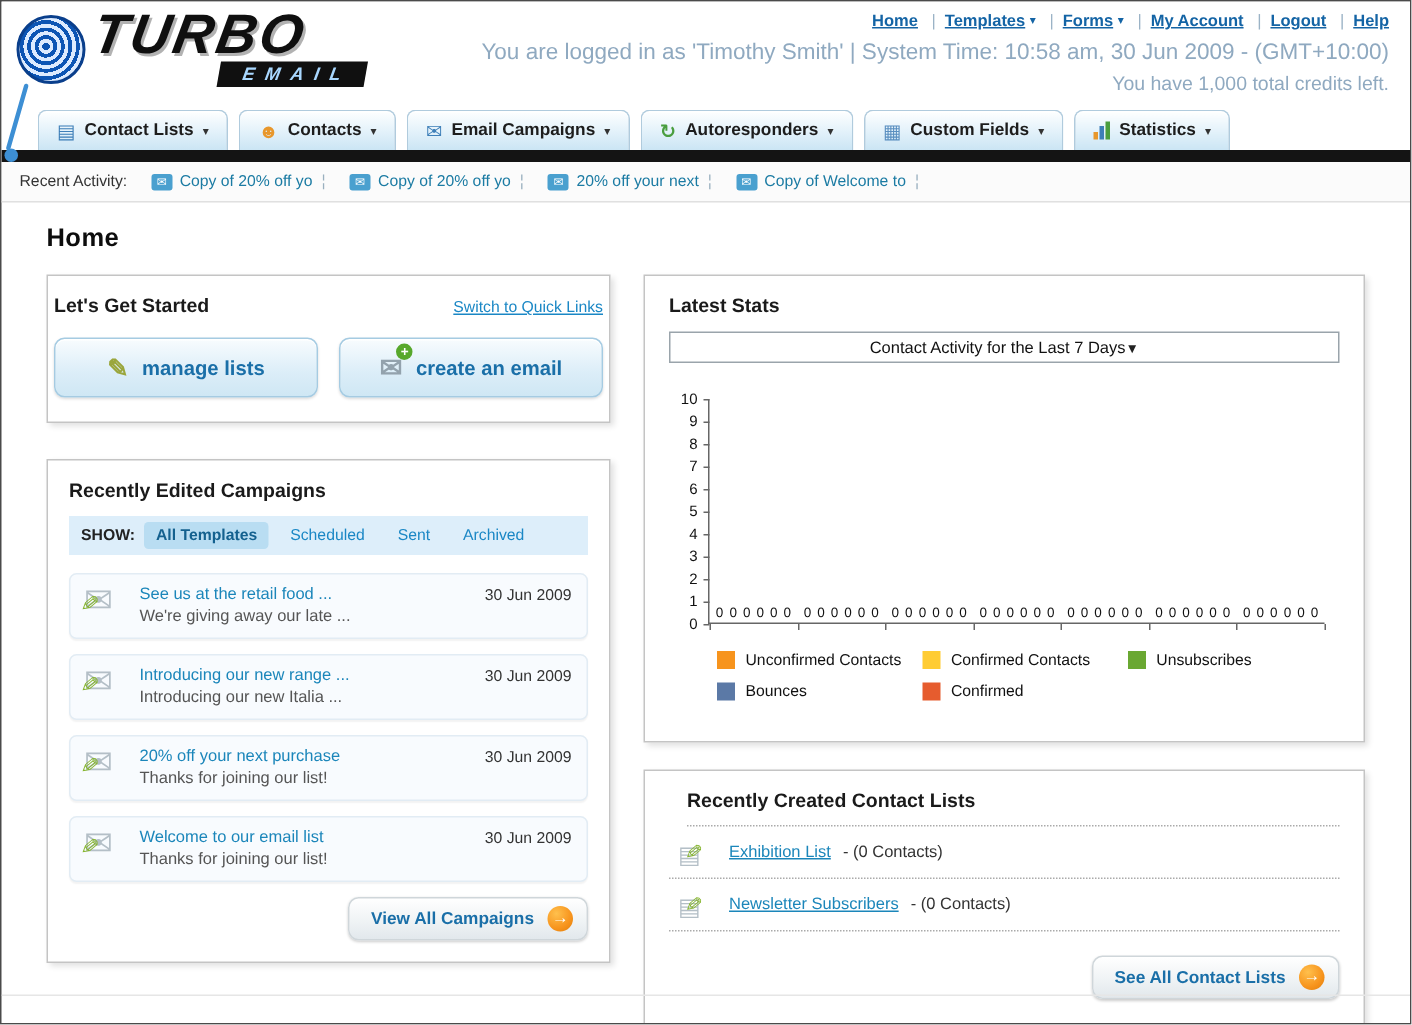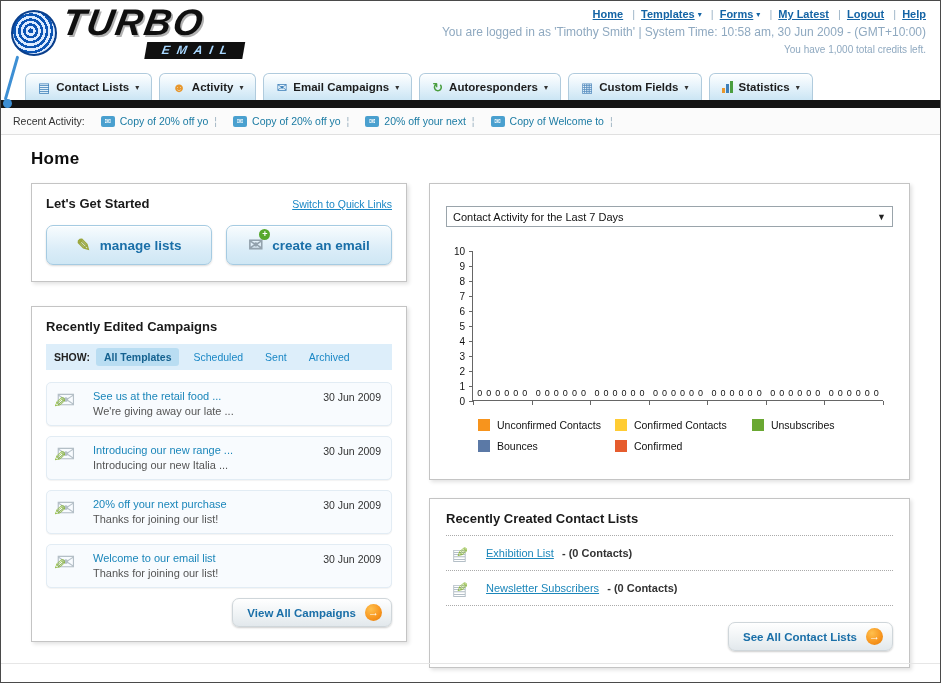--- a/index.html
+++ b/index.html
@@ -19,22 +19,22 @@
   .logo-email { display:inline-block; background:#101010; color:#a9d8ff; font-size:12px; font-weight:bold;
     letter-spacing:7px; padding:1px 10px 2px 16px; margin-left:88px; margin-top:-3px; font-style:italic; }
   .swoosh-line { position:absolute; left:9px; top:54px; width:3px; height:46px; background:#3d8fd4; transform:rotate(16deg); border-radius:2px; }
   .swoosh-dot { position:absolute; left:2px; top:98px; width:9px; height:9px; border-radius:50%; background:#3d8fd4; }
 
   .top-right { position:absolute; top:5px; right:14px; text-align:right; font-size:11px; line-height:1.55; }
   .top-links { white-space:nowrap; }
   .top-links .link-wrap + .link-wrap::before { content:"|"; color:#9bb3c6; margin:0 6px; }
   .top-links a { color:#1464a5; text-decoration:underline; font-weight:bold; cursor:pointer; }
   .chev { font-size:8px; color:#1464a5; vertical-align:1px; }
-  .session-line { color:#8fa9c0; font-size:12px; }
-  .credits-line { color:#8fa9c0; font-size:10px; }
+  .session-line { color:#8fa9c0; font-size:15px; }
+  .credits-line { color:#8fa9c0; font-size:13px; }
 
   
   .nav-tabs { display:flex; gap:7px; align-items:flex-end; padding:0 0 0 24px; height:33px; background:#fff; }
   .tab { display:flex; align-items:center; gap:6px; height:27px; padding:0 12px; cursor:pointer;
     border:1px solid #b0cbdd; border-bottom:none; border-radius:6px 6px 0 0;
     background:linear-gradient(#feffff,#e2f1fa 55%,#cbe5f4);
     font-size:11.5px; font-weight:bold; color:#1d1d1d; box-shadow:inset 0 1px 0 #fff; }
   .tab-icon { font-size:13px; line-height:1; }
   .tab .chev { color:#333; font-size:8px; }
   .ic-blue { color:#3e7fb8; } .ic-orange { color:#e8972c; } .ic-green { color:#4a9e3f; } .ic-slate { color:#5a8fc0; }
@@ -58,21 +58,21 @@
   .main { padding:12px 30px 0 30px; }
   .page-title { font-size:17px; font-weight:bold; color:#0d0d0d; margin:2px 0 14px 0; letter-spacing:.3px; }
   .columns { display:flex; gap:22px; align-items:flex-start; }
   .left-col { width:376px; flex:none; }
   .right-col { flex:1; min-width:0; }
   .panel { background:#fff; border:1px solid #c4c4c4; box-shadow:2px 2px 4px rgba(0,0,0,.12); }
   .panel-head { display:flex; justify-content:space-between; align-items:baseline; }
   .panel-title { font-size:13px; font-weight:bold; color:#1a1a1a; }
 
   
-  .get-started { padding:12px 14px 16px; margin-bottom:24px; }
+  .get-started { padding:12px 4px 16px; margin-bottom:24px; }
   .switch-link { font-size:10.5px; color:#1a87c5; text-decoration:underline; cursor:pointer; }
   .gs-buttons { display:flex; gap:14px; margin-top:14px; }
   .gs-btn { flex:1; display:flex; align-items:center; justify-content:center; gap:9px; height:40px; cursor:pointer;
     border:1px solid #a5cbe2; border-radius:7px;
     background:linear-gradient(#f8fcfe,#dbedf8 60%,#cfe7f4);
     color:#1a6fa8; font-weight:bold; font-size:13.5px;
     box-shadow:0 1px 2px rgba(0,0,0,.15), inset 0 1px 0 #fff; }
   .icon-pencil { color:#9aa63c; font-size:17px; }
   .icon-env-wrap { position:relative; }
   .icon-env { color:#93a2ad; font-size:18px; }
@@ -98,47 +98,47 @@
   .pill-btn { display:inline-flex; align-items:center; gap:9px; padding:5px 9px 5px 14px; cursor:pointer;
     border:1px solid #cfd6da; border-radius:7px;
     background:linear-gradient(#ffffff,#eef2f4 60%,#e2e8ec);
     color:#1a6fa8; font-weight:bold; font-size:11.5px; box-shadow:0 1px 2px rgba(0,0,0,.2); }
   .arrow-circle { width:17px; height:17px; border-radius:50%; flex:none;
     background:radial-gradient(circle at 35% 30%, #ffc04d, #f7941d 60%, #e07c0a);
     color:#fff; font-size:11px; line-height:17px; text-align:center; font-weight:bold; }
 
   
   .stats { padding:12px 16px 16px; margin-bottom:18px; }
-  .stats-select { display:flex; align-items:center; justify-content:space-between; border:1px solid #9aa4ab; background:#fff;
+  .stats-select { display:flex; align-items:center; justify-content:center; border:1px solid #9aa4ab; background:#fff;
     height:21px; padding:0 6px; font-size:11px; color:#111; margin-top:10px; cursor:pointer; }
   .chev-dark { font-size:9px; color:#222; }
   .chart { display:flex; margin-top:24px; padding-right:10px; }
   .chart-y { position:relative; width:26px; height:150px; flex:none; }
   .y-label { position:absolute; right:7px; font-size:10px; color:#111; }
   .chart-plot { position:relative; flex:1; height:150px; border-left:1px solid #666; border-bottom:1px solid #666; }
   .y-tick { position:absolute; left:-4px; width:4px; height:1px; background:#666; }
   .x-tick { position:absolute; bottom:-5px; width:1px; height:4px; background:#666; }
   .zeros-row { position:absolute; left:0; right:0; bottom:2px; display:flex; }
   .zero-group { flex:1; display:flex; justify-content:center; gap:4px; font-size:9px; color:#111; }
   .chart-x { display:flex; margin-left:26px; padding-right:10px; margin-top:7px; }
   .x-label { flex:1; text-align:center; font-size:10.5px; color:#111; }
   .legend { display:flex; flex-wrap:wrap; margin:18px 0 2px 32px; }
   .legend-item { width:33%; display:flex; align-items:center; gap:7px; margin-bottom:9px; }
   .legend-swatch { width:12px; height:12px; flex:none; }
   .legend-label { font-size:10.5px; color:#111; }
 
   
   .contact-lists { padding:12px 16px 16px; }
-  .cl-head { border-bottom:1px dotted #aaa; padding-bottom:9px; }
+  .cl-head { border-bottom:1px dotted #aaa; padding-bottom:9px;margin-left:12px; }
   .cl-item { position:relative; padding:11px 0 11px 40px; border-bottom:1px dotted #aaa; font-size:11px; cursor:pointer; }
   .cl-icon { position:absolute; left:6px; top:9px; width:26px; height:22px; }
   .cl-icon .sheet { position:absolute; left:0; top:0; font-size:16px; color:#b4bfc7; }
   .cl-icon .pen { position:absolute; left:4px; top:-1px; font-size:14px; color:#86b52f; transform:rotate(95deg); }
   .cl-name { color:#1b86ba; text-decoration:underline; }
-  .cl-detail { color:#333; margin-left:5px;font-weight:bold; }
+  .cl-detail { color:#333; margin-left:5px; }
   .see-all-row { text-align:right; margin-top:16px; }
 
   .footer-line { position:absolute; bottom:18px; left:0; right:0; border-top:1px solid #e6e6e6; }
 </style>
 </head>
 <body>
 
 <div class="page">
 
   <header class="topbar">
@@ -150,38 +150,38 @@
       </div>
     </div>
     <div class="swoosh-line"></div>
     <div class="swoosh-dot"></div>
 
     <div class="top-right">
       <div class="top-links">
         <span class="link-wrap"><a>Home</a></span>
         <span class="link-wrap"><a>Templates</a> <span class="chev">▾</span></span>
         <span class="link-wrap"><a>Forms</a> <span class="chev">▾</span></span>
-        <span class="link-wrap"><a>My Latest</a></span>
+        <span class="link-wrap"><a>My Account</a></span>
         <span class="link-wrap"><a>Logout</a></span>
         <span class="link-wrap"><a>Help</a></span>
       </div>
       <div class="session-line">You are logged in as 'Timothy Smith' | System Time: 10:58 am, 30 Jun 2009 - (GMT+10:00)</div>
       <div class="credits-line">You have 1,000 total credits left.</div>
     </div>
   </header>
 
   <nav class="nav-tabs">
     <div class="tab">
       <span class="tab-icon ic-blue">▤</span>
       <span>Contact Lists</span>
       <span class="chev">▾</span>
     </div>
     <div class="tab">
       <span class="tab-icon ic-orange">☻</span>
-      <span>Activity</span>
+      <span>Contacts</span>
       <span class="chev">▾</span>
     </div>
     <div class="tab">
       <span class="tab-icon ic-blue">✉</span>
       <span>Email Campaigns</span>
       <span class="chev">▾</span>
     </div>
     <div class="tab">
       <span class="tab-icon ic-green">↻</span>
       <span>Autoresponders</span>
@@ -307,20 +307,23 @@
               <span>View All Campaigns</span>
               <span class="arrow-circle">→</span>
             </button>
           </div>
         </section>
       </div>
 
       <div class="right-col">
 
         <section class="panel stats">
+          <div class="panel-head">
+            <span class="panel-title">Latest Stats</span>
+          </div>
           <div class="stats-select">
             <span>Contact Activity for the Last 7 Days</span>
             <span class="chev-dark">▼</span>
           </div>
 
           <div class="chart">
             <div class="chart-y">
                 <div class="y-label" style="top: -5px;">10</div>
                 <div class="y-label" style="top: 10px;">9</div>
                 <div class="y-label" style="top: 25px;">8</div>

